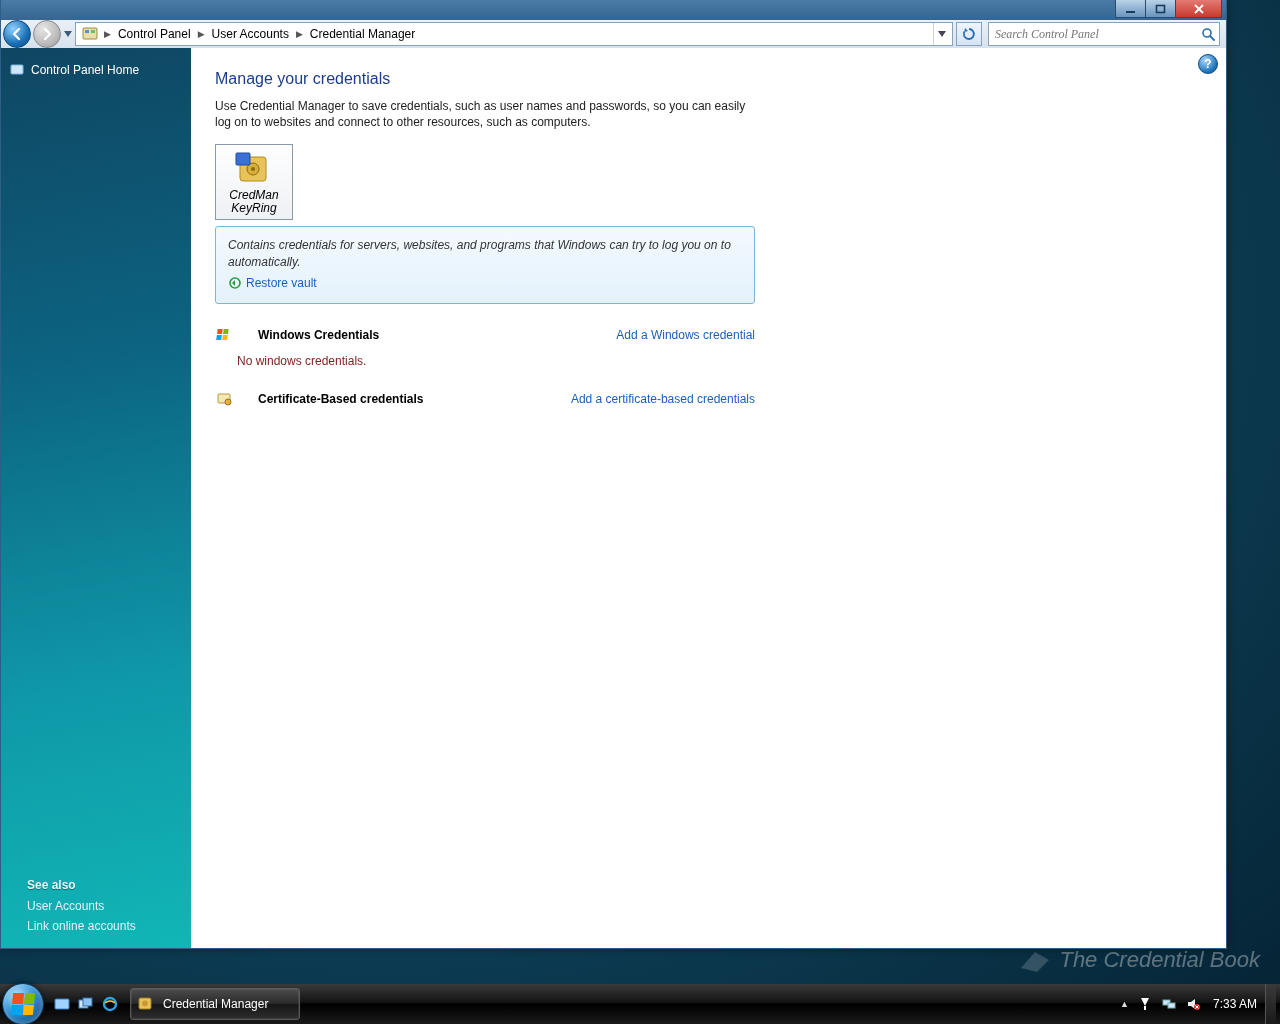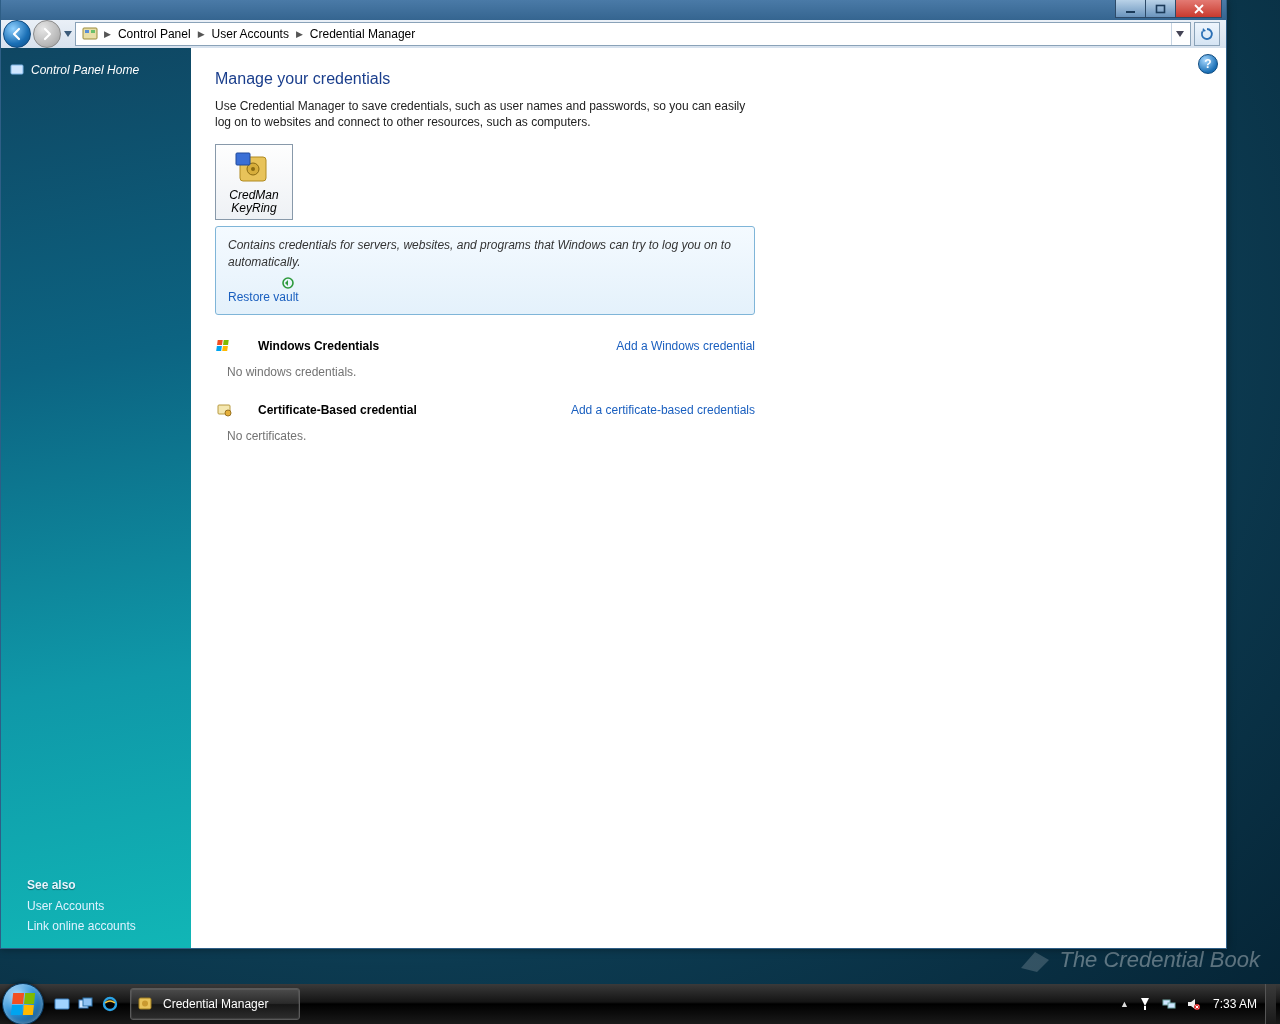--- a/index.html
+++ b/index.html
@@ -29,42 +29,42 @@
   .crumb-sep{color:#555;font-size:9px;padding:0 2px;}
   .addr-tail{flex:1;}
   .addr-dd{width:16px;height:22px;display:flex;align-items:center;justify-content:center;border-left:1px solid #c7d4e2;cursor:default;}
   .refresh{width:24px;height:22px;border:1px solid #8aa2b8;display:flex;align-items:center;justify-content:center;background:linear-gradient(#eef5fd,#d5e4f3);margin-right:6px;cursor:default;}
   .searchbox{width:230px;height:22px;background:#fff;border:1px solid #8aa2b8;display:flex;align-items:center;margin-right:6px;}
   .searchbox input{flex:1;border:none;outline:none;font:italic 12px "Segoe UI";color:#777;padding:0 6px;background:transparent;}
   .search-go{width:22px;height:22px;display:flex;align-items:center;justify-content:center;cursor:default;}
   
   .client{position:absolute;left:0;top:48px;right:0;bottom:0;display:flex;}
   .sidebar{width:190px;background:linear-gradient(170deg,#0f4662 0%,#0c6482 35%,#0f98a8 70%,#11b6b6 100%);color:#fff;padding:10px 0 12px 0;display:flex;flex-direction:column;box-sizing:border-box;}
-  .side-link{display:flex;align-items:center;padding:4px 8px 4px 8px;color:#fff;cursor:default;font-style:italic;}
+  .side-link{display:flex;align-items:center;padding:4px 8px 4px 8px;color:#fff;cursor:default;}
   .side-link .ico{width:16px;height:16px;margin-right:6px;display:inline-flex;align-items:center;justify-content:center;}
   .side-spacer{flex:1;}
   .side-heading{padding:4px 8px 4px 26px;font-weight:bold;color:#e6f5ff;text-shadow:0 1px 1px rgba(0,0,0,.4);}
   .side-sub{padding:3px 8px 3px 26px;color:#dff2ff;cursor:default;}
   .content{flex:1;background:#fff;position:relative;padding:18px 24px;box-sizing:border-box;}
   .help-btn{position:absolute;top:6px;right:8px;width:18px;height:18px;border-radius:50%;background:radial-gradient(circle at 35% 30%,#a6d8ff,#1a6fb5 70%);color:#fff;font-weight:bold;font-size:12px;display:flex;align-items:center;justify-content:center;cursor:default;border:1px solid #0d4a80;}
   .page-title{color:#1a3e8c;font-size:16px;margin:4px 0 10px;}
   .page-desc{color:#222;max-width:540px;line-height:1.35;margin-bottom:14px;}
   .main-col{width:540px;}
   .vault-tile{width:78px;height:76px;border:1px solid #8899aa;background:linear-gradient(#fefefe,#eef1f5);display:flex;flex-direction:column;align-items:center;justify-content:flex-end;padding-bottom:4px;cursor:default;box-sizing:border-box;}
   .vault-tile .vico{width:40px;height:36px;margin-bottom:2px;}
   .vault-tile .vlbl{text-align:center;font-size:12px;line-height:1.1;font-style:italic;}
   .vault-info{margin-top:6px;border:1px solid #7fb5d8;background:linear-gradient(#f4faff,#e4f1fb);border-radius:3px;padding:10px 12px;box-sizing:border-box;}
   .vault-info .vi-desc{font-style:italic;color:#333;line-height:1.35;margin-bottom:6px;}
-  .vault-info .vi-link{color:#1a5fbf;cursor:default;display:inline-flex;align-items:flex-end;flex-direction:column;}
+  .vault-info .vi-link{color:#1a5fbf;cursor:default;display:inline-flex;align-items:center;}
   .vault-info .vi-link .ri{width:14px;height:14px;margin-right:4px;}
   .sec-head{display:flex;align-items:center;margin-top:22px;}
   .sec-head .si{width:18px;height:18px;margin-right:8px;display:inline-flex;align-items:center;justify-content:center;}
   .sec-head .stitle{font-weight:bold;flex:1;margin-left:17px;}
   .sec-head .slink{color:#1a5fbf;cursor:default;}
-  .sec-empty{margin:10px 0 0 12px;color:#737373;}
+  .sec-empty{margin:10px 0 0 22px;color:#7f1d1d;}
   
   .taskbar{position:absolute;left:0;bottom:0;width:1280px;height:40px;background:linear-gradient(#3a3a3a,#141414 45%,#000 50%,#1a1a1a);display:flex;align-items:center;color:#fff;}
   .orb{width:40px;height:40px;margin-left:2px;border-radius:50%;background:radial-gradient(circle at 35% 30%,#bde4ff,#2a8fd6 45%,#0b4d82 80%);border:1px solid #0a3a60;box-shadow:inset 0 0 6px rgba(255,255,255,.5),0 0 4px rgba(0,0,0,.6);cursor:default;position:relative;}
   .orb .flag{position:absolute;inset:9px;display:grid;grid-template-columns:1fr 1fr;grid-template-rows:1fr 1fr;gap:1px;transform:skewX(-6deg);}
   .orb .flag span:nth-child(1){background:#f25022;} .orb .flag span:nth-child(2){background:#7fba00;}
   .orb .flag span:nth-child(3){background:#00a4ef;} .orb .flag span:nth-child(4){background:#ffb900;}
   .ql{display:flex;align-items:center;margin-left:6px;}
   .ql .q{width:20px;height:20px;margin:0 2px;display:flex;align-items:center;justify-content:center;cursor:default;}
   .tasks{display:flex;align-items:center;margin-left:8px;}
   .task{height:30px;min-width:150px;padding:0 12px 0 6px;display:flex;align-items:center;border:1px solid #5a5a5a;border-radius:3px;background:linear-gradient(#4c4c4c,#2a2a2a 48%,#161616 52%,#2e2e2e);cursor:default;box-shadow:inset 0 0 0 1px rgba(255,255,255,.08);}
@@ -147,20 +147,29 @@
           </span>
       </div>
 
       <div class="refresh">
           <svg width="14" height="14" viewBox="0 0 14 14">
             <path d="M7 2 A5 5 0 1 1 2.5 4.5" fill="none" stroke="#2a6fb5" stroke-width="1.8"></path>
             <path d="M3 1 L2.3 5 L6 4" fill="#2a6fb5"></path>
           </svg>
         </div>
 
+      <div class="searchbox">
+        <input placeholder="Search Control Panel" style="">
+        <span class="search-go">
+            <svg width="14" height="14" viewBox="0 0 14 14">
+              <circle cx="6" cy="6" r="4" fill="none" stroke="#2a6fb5" stroke-width="1.6"></circle>
+              <path d="M9 9 L13 13" stroke="#2a6fb5" stroke-width="1.8" stroke-linecap="round"></path>
+            </svg>
+          </span>
+      </div>
     </div>
 
     <div class="client">
 
       <div class="sidebar">
         <div class="side-link">
           <span class="ico">
               <svg width="14" height="14">
                 <rect x="1" y="2" width="12" height="9" rx="1" fill="#cfe6ff" stroke="#7fb5e6"></rect>
               </svg>
@@ -219,24 +228,23 @@
           </div>
           <div class="sec-empty">No windows credentials.</div>
 
           <div class="sec-head">
             <span class="si">
                 <svg width="16" height="16" viewBox="0 0 16 16">
                   <rect x="2" y="3" width="12" height="9" rx="1" fill="#f4e7b0" stroke="#b89a40"></rect>
                   <circle cx="12" cy="11" r="3" fill="#e6b03a" stroke="#9b7320"></circle>
                 </svg>
               </span>
-            <span class="stitle">Certificate-Based credential</span>
+            <span class="stitle">Certificate-Based credentials</span>
             <span class="slink">Add a certificate-based credentials</span>
           </div>
-          <div class="sec-empty">No certificates.</div>
         </div>
       </div>
     </div>
   </div>
 
   <div class="taskbar">
     <div class="orb">
         <div class="flag">
           <span></span>
           <span></span>

